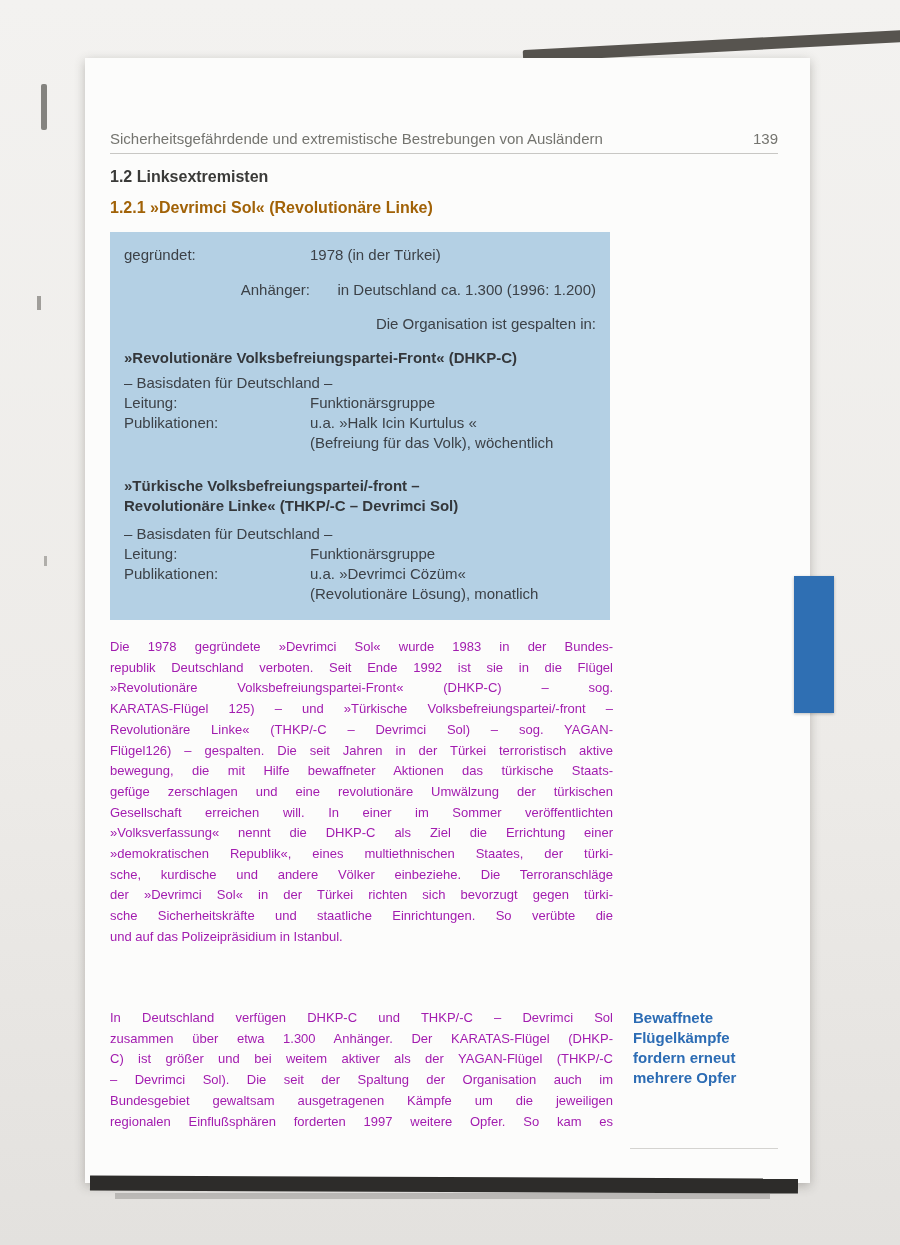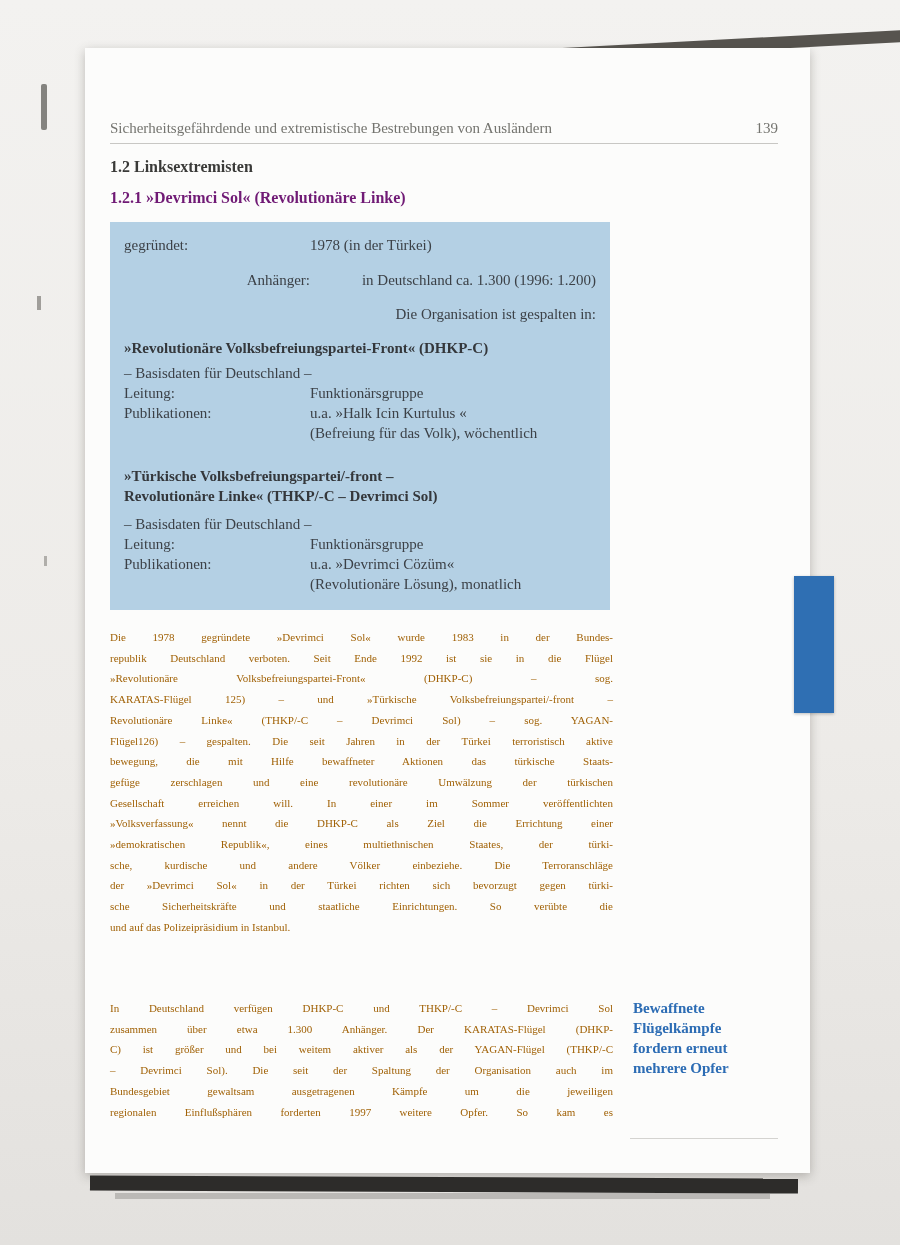--- a/index.html
+++ b/index.html
@@ -12,38 +12,38 @@
   
   .dark-band-top{position:absolute;left:523px;top:50px;width:400px;height:12px;background:#57544f;transform:rotate(-3deg);transform-origin:left center;border-radius:2px;}
   .bottom-bar{position:absolute;left:90px;top:1177px;width:708px;height:15px;background:#2d2c2a;transform:rotate(0.25deg);}
   .bottom-bar2{position:absolute;left:115px;top:1193px;width:655px;height:6px;background:#8a8885;opacity:.45;}
   .mark1{position:absolute;left:41px;top:84px;width:6px;height:46px;background:#84837f;border-radius:2px;}
   .mark2{position:absolute;left:37px;top:296px;width:4px;height:14px;background:#a09e9a;}
   .mark3{position:absolute;left:44px;top:556px;width:3px;height:10px;background:#b0aeaa;}
   .edge-tab{position:absolute;left:794px;top:576px;width:40px;height:137px;background:#2f6fb3;box-shadow:0 1px 3px rgba(0,0,0,.25);}
 
   
-  .page{position:absolute;left:85px;top:48px;width:725px;height:1125px;background:#fcfcfb;box-shadow:0 3px 10px rgba(60,55,50,.30);font-family:Liberation Serif, serif;}
+  .page{position:absolute;left:85px;top:58px;width:725px;height:1125px;background:#fcfcfb;box-shadow:0 3px 10px rgba(60,55,50,.30);}
 
   .hdr{position:absolute;left:25px;top:72px;width:668px;display:flex;justify-content:space-between;color:#74746f;font-size:15px;}
   .hdr-rule{position:absolute;left:25px;top:95px;width:668px;height:1px;background:#c8c7c4;}
 
   .h-section{position:absolute;left:25px;top:110px;font-size:16px;font-weight:bold;color:#3a3a38;}
-  .h-sub{position:absolute;left:25px;top:141px;font-size:16px;font-weight:bold;color:#701a75;}
+  .h-sub{position:absolute;left:25px;top:141px;font-size:16px;font-weight:bold;color:#a16207;}
 
   .infobox{position:absolute;left:25px;top:174px;width:500px;height:388px;background:#b4d0e4;box-sizing:border-box;padding:13px 14px 0 14px;font-size:15px;color:#3c4147;line-height:20px;}
   .ib-row{display:flex;}
   .ib-label{flex:0 0 186px;}
   .ib-value{flex:1;}
   .mb15{margin-bottom:15px;align-items:flex-end;}
   .mb14{margin-bottom:14px;text-align:right;}
   .ib-title{font-weight:bold;color:#34373b;margin-bottom:5px;}
   .ib-title2{font-weight:bold;color:#34373b;margin:23px 0 8px 0;}
 
-  .para{position:absolute;left:25px;width:503px;font-size:11px;line-height:20.7px;color:#a16207;}
+  .para{position:absolute;left:25px;width:503px;font-size:13px;line-height:20.7px;color:#a21caf;}
   .para1{top:579px;}
   .para2{top:950px;}
   .tline{text-align:justify;text-align-last:justify;}
   .tline-last{text-align-last:left;}
 
   .margin-note{position:absolute;left:548px;top:950px;width:165px;font-size:15px;line-height:20px;font-weight:bold;color:#2c6cb4;}
   .margin-note .tline{text-align:right;text-align-last:left;}
 
   .faint-rule{position:absolute;left:545px;top:1090px;width:148px;height:1px;background:#d4d3d0;}
 </style>

